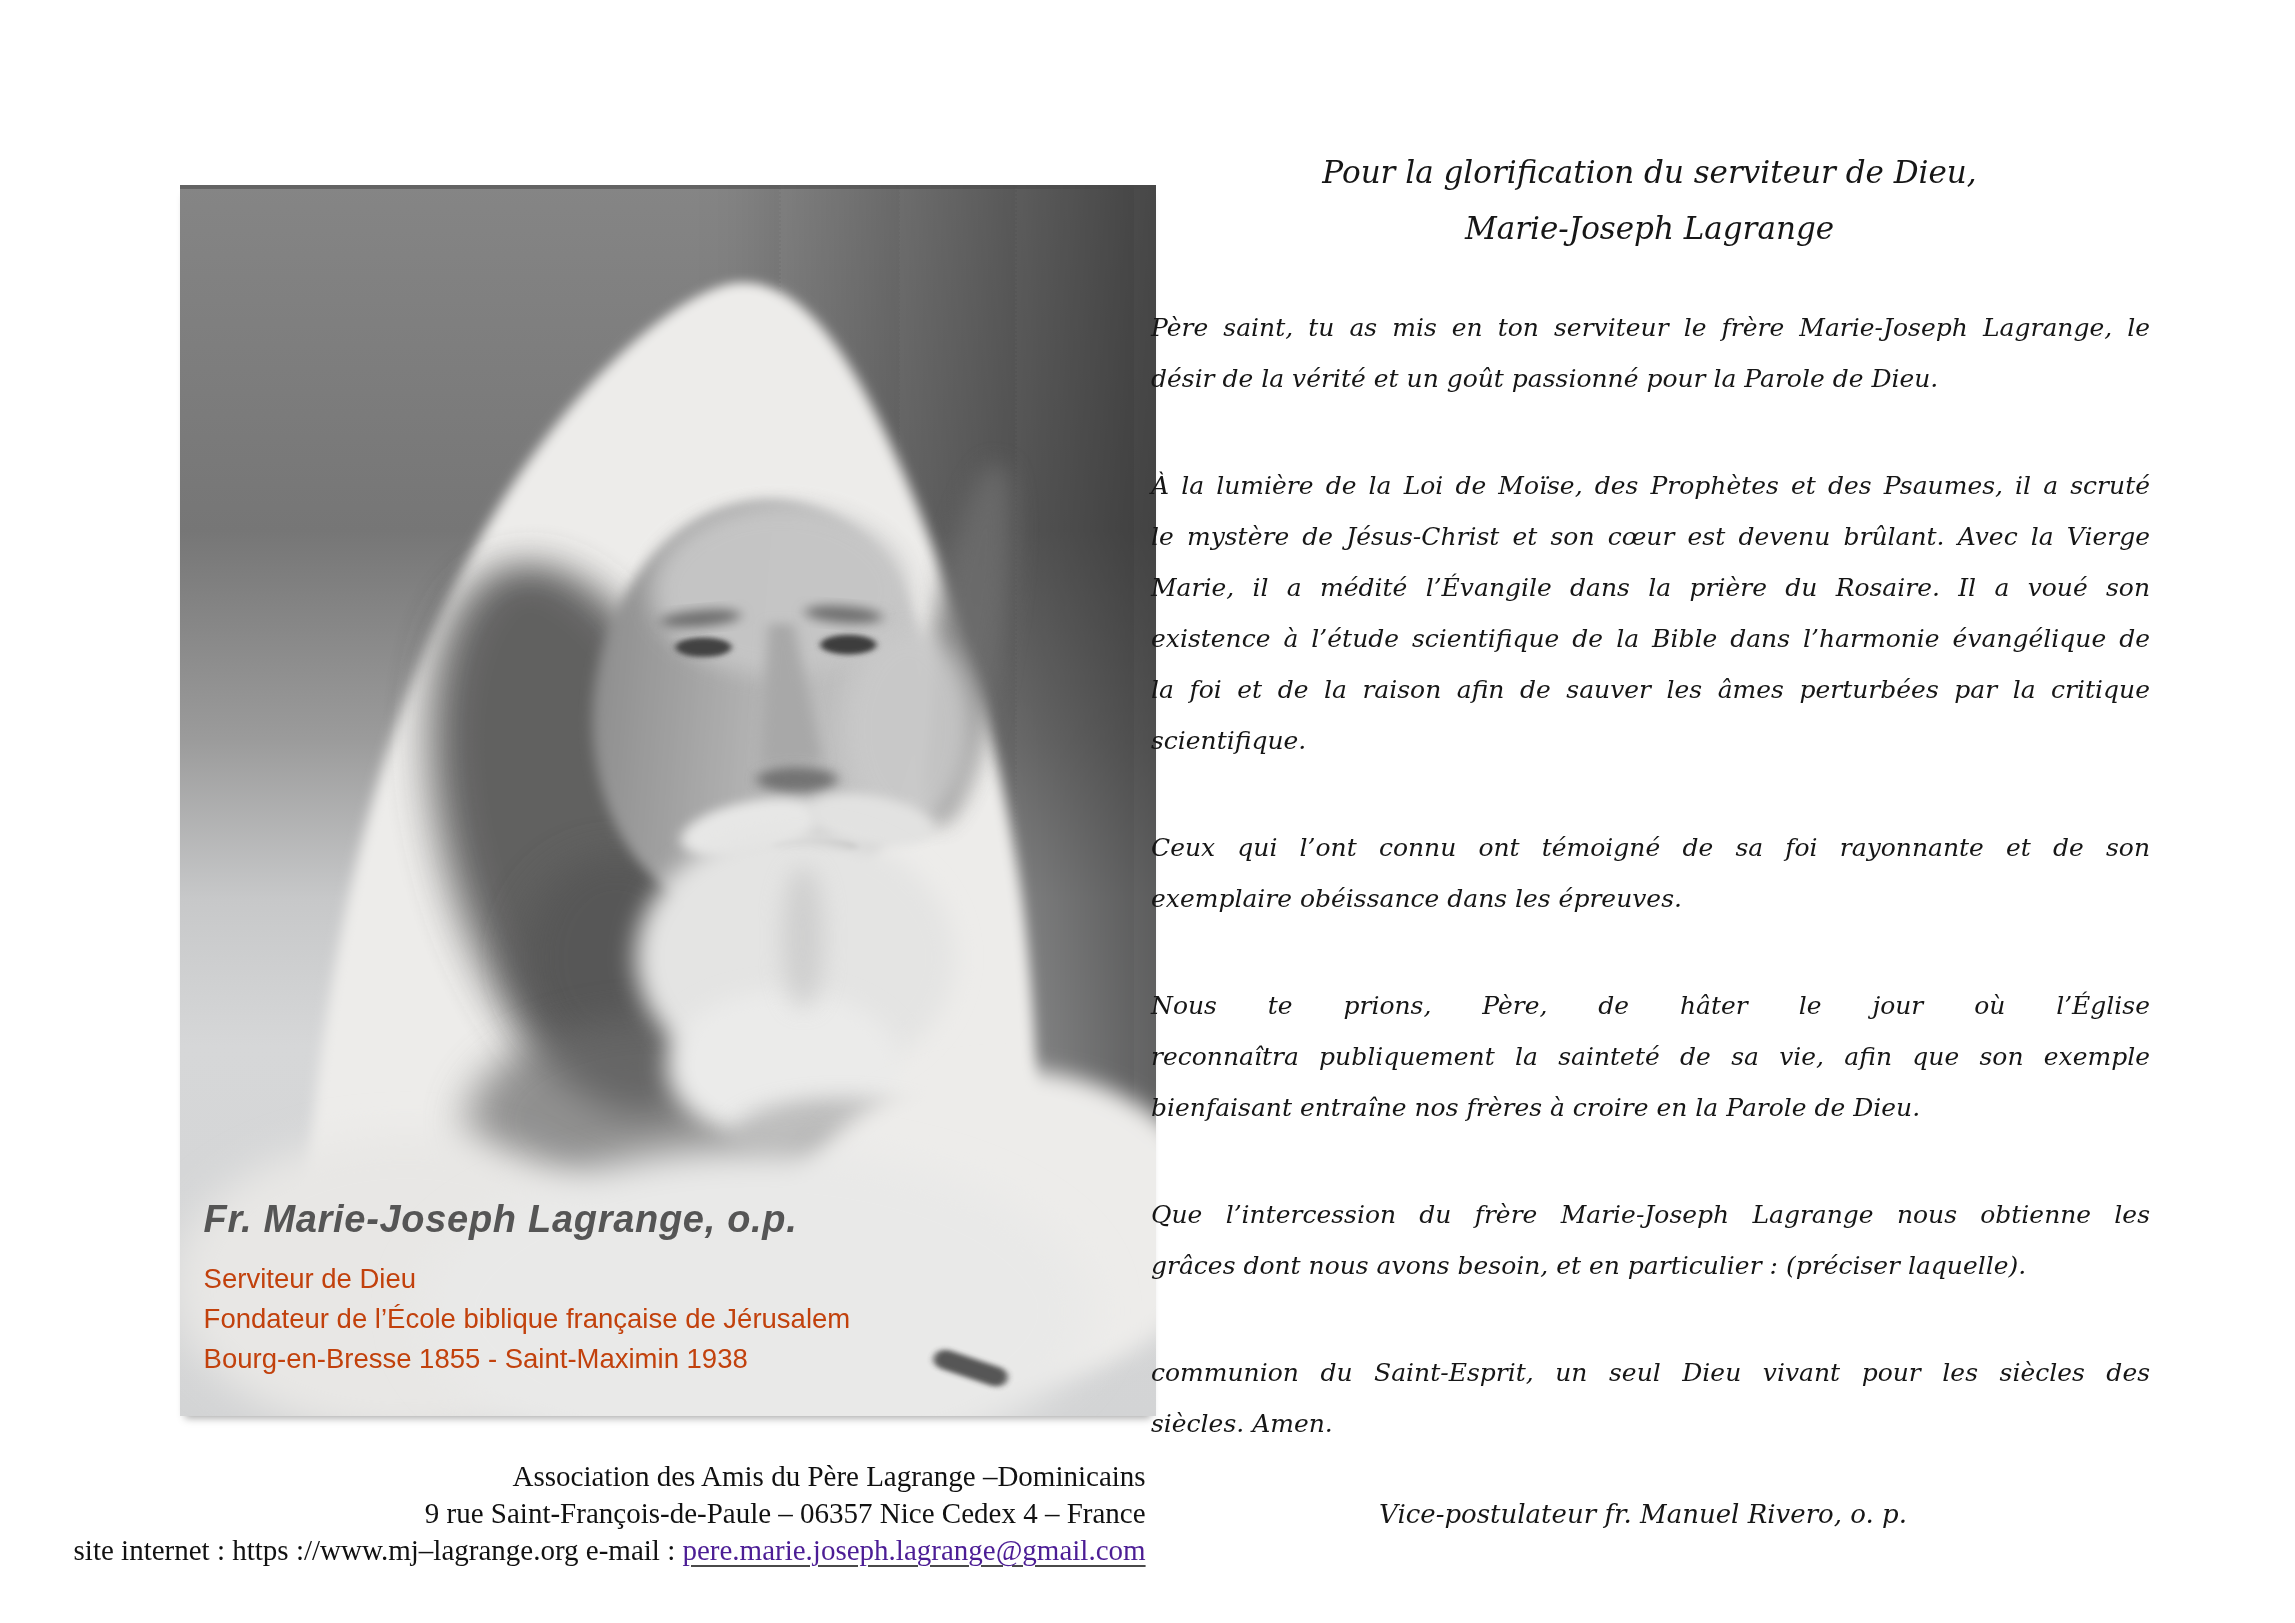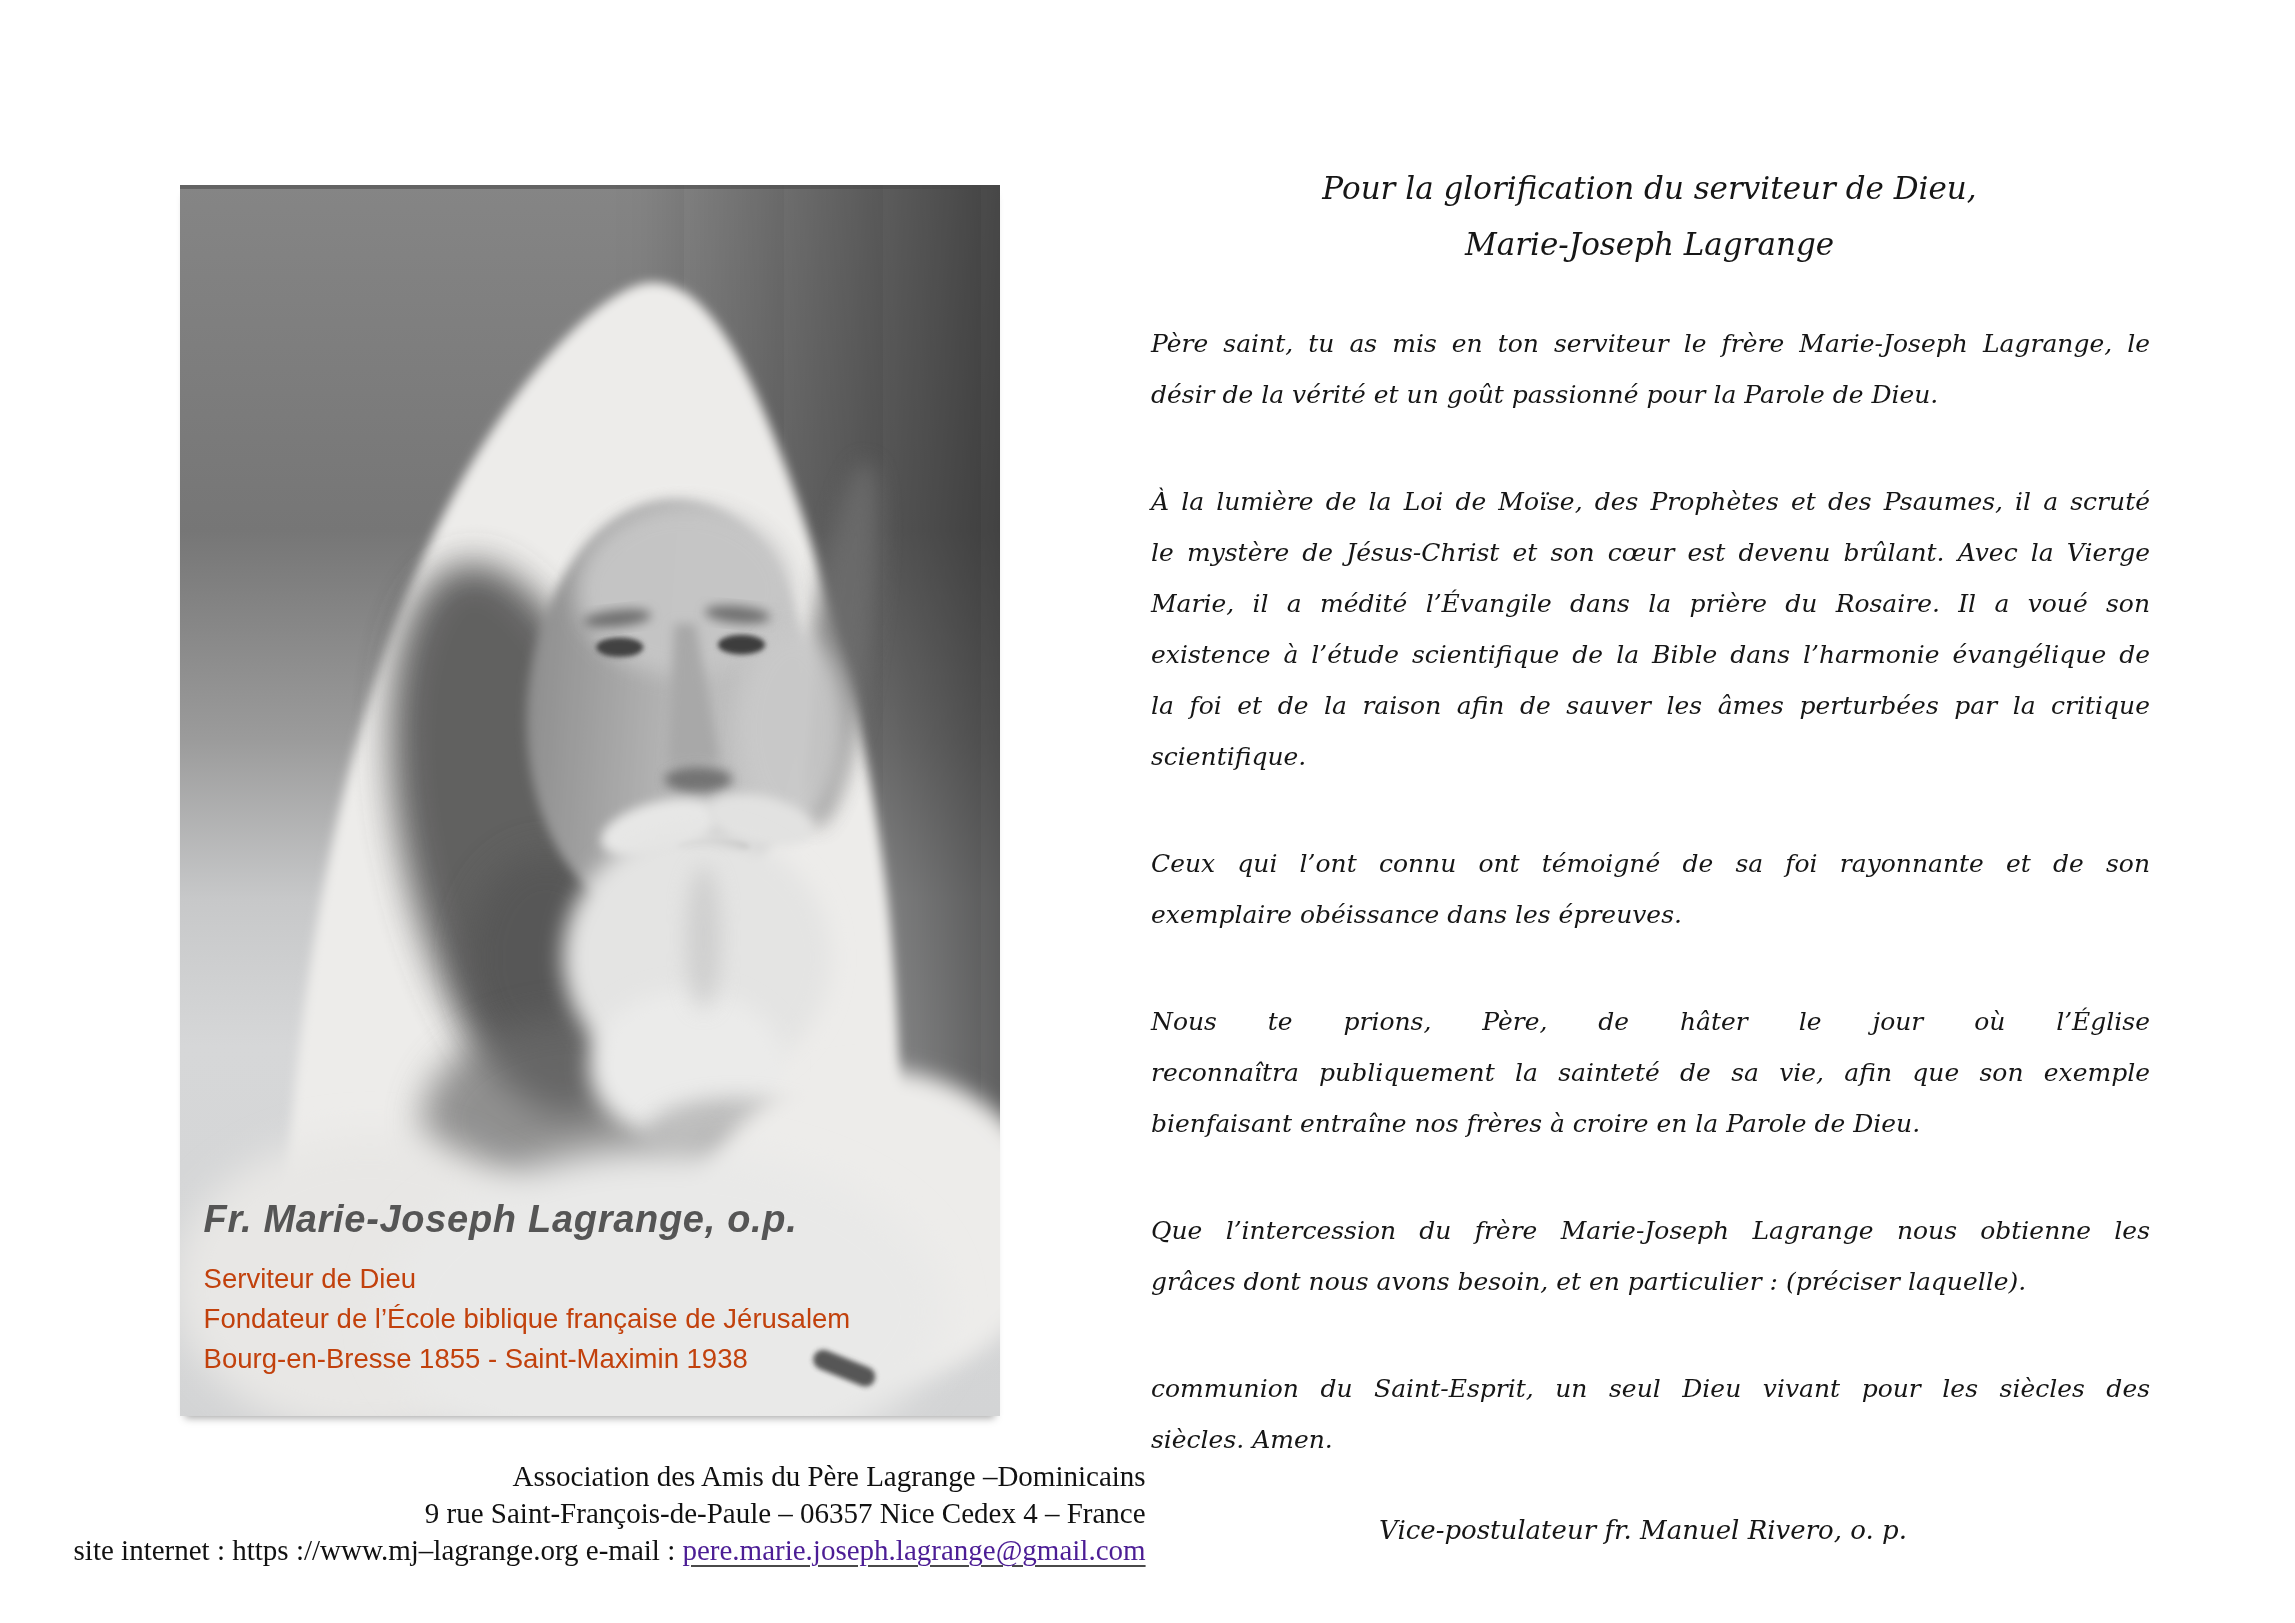--- a/index.html
+++ b/index.html
@@ -9,21 +9,21 @@
     width:2295px;height:1623px;
     background:#ffffff;
     overflow:hidden;
     font-family:"Liberation Serif", serif;
     color:#1a1a1a;
   }
 
   
   .photo{
     position:absolute;left:180px;top:185px;
-    width:820px;height:1231px;
+    width:976px;height:1231px;
     box-shadow:0 6.5px 7.9px -4.6px rgba(0,0,0,.35);
     overflow:hidden;
   }
   .photo svg{position:absolute;left:0;top:0;width:100%;height:100%;}
   .caption{
     position:absolute;left:23.6px;top:1010px;width:779px;
     font-family:"Liberation Sans", sans-serif;
     z-index:3;
   }
   .cap-title{
@@ -33,21 +33,21 @@
     color:#555555;
     margin-bottom:15.7px;
   }
   .cap-line{
     font-size:27.5px;line-height:40px;
     color:#c2410c;
   }
 
   
   .right-col{
-    position:absolute;left:1149px;top:16px;width:1001px;height:1234px;
+    position:absolute;left:1149px;top:0;width:1001px;height:1234px;
     font-family:"DejaVu Serif", serif;
     font-style:italic;
     color:#161616;
   }
   .prayer-title{
     position:absolute;left:0;top:144px;width:100%;
     text-align:center;
     font-size:31px;line-height:56px;
   }
   .paras{

